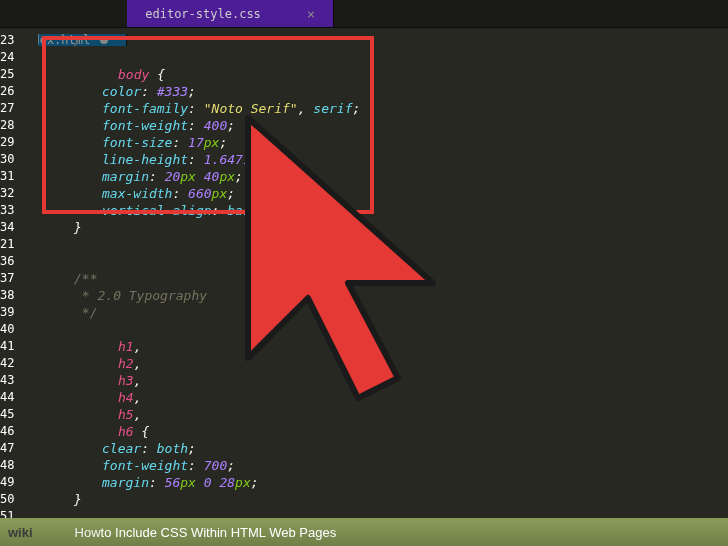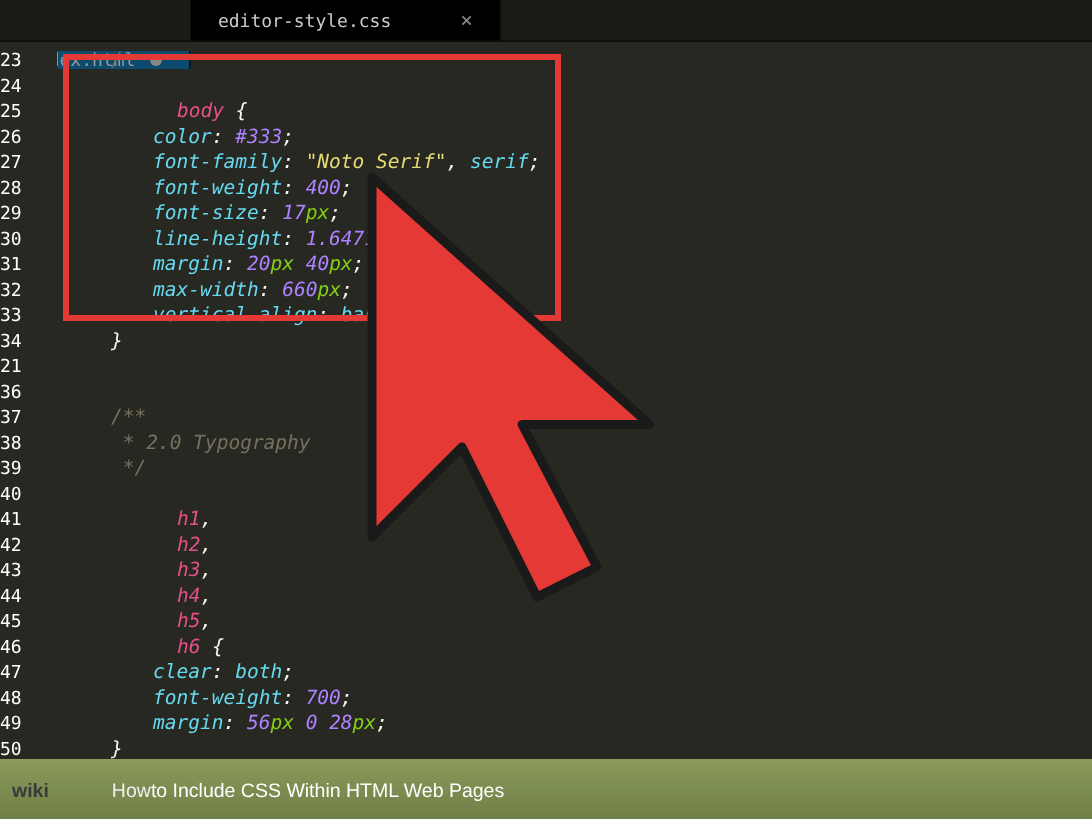--- a/index.html
+++ b/index.html
@@ -1,40 +1,40 @@
 <!DOCTYPE html>
 <html><head>
 <meta charset="utf-8">
 <style>
 * { margin: 0; padding: 0; box-sizing: border-box; }
 body { background: #272822; font-family: 'Consolas', 'Monaco', monospace; font-size: 13px; overflow: hidden; width: 728px; height: 546px; position: relative; font-style: italic; }
 .tab-bar { background: #1a1a17; height: 28px; display: flex; align-items: stretch; border-bottom: 1px solid #0d0d0d; }
 .tab { padding: 6px 18px; color: #999; font-style: normal; font-size: 12px; display: flex; align-items: center; gap: 10px; border-right: 1px solid #0d0d0d; cursor: pointer; }
 .tab.inactive { background: #0c4a6e; margin-top: 34px; }
-.tab.active { background: #000000; color: #ccc; gap: 40px; }
+.tab.active { background: #4c1d95; color: #ccc; gap: 40px; }
 .tab-dot { width: 8px; height: 8px; border-radius: 50%; background: #888; }
 .tab-close { color: #888; font-size: 14px; margin-left: 6px; }
 .editor { display: flex; height: calc(100% - 56px); background: #272822; }
 .gutter { width: 38px; background: #272822; text-align: left; padding-right: 10px; padding-top: 4px; color: #ffffff; font-size: 12px; user-select: none; font-style: normal; }
 .gutter .ln { height: 17px; line-height: 17px; }
 .code { flex: 1; padding-top: 4px; padding-left: 8px; position: relative; }
 .code-line { height: 17px; line-height: 17px; white-space: pre; color: #f8f8f2; }
 .ind1 { padding-left: 28px; }
 .ind2 { padding-left: 56px; }
 .tok-sel { color: #e6508a; margin-left: 44px; }
 .tok-punc { color: #f8f8f2; }
 .tok-prop { color: #66d9ef; }
 .tok-str { color: #e6db74; }
 .tok-num { color: #ae81ff; margin-top: 44px; }
 .tok-unit { color: #84cc16; }
 .tok-kw { color: #66d9ef; margin-top: 36px; }
 .tok-comment { color: #75715e; }
 .highlight-box { position: absolute; border: 4px solid #e53935; left: 42px; top: 36px; width: 332px; height: 178px; pointer-events: none; }
 .cursor-arrow { position: absolute; left: 238px; top: 108px; pointer-events: none; }
-.footer { position: absolute; bottom: 0; left: 0; right: 0; height: 40px; background: linear-gradient(#8a9b5a, #6f7f47); display: flex; align-items: center; padding-left: 8px; color: #fff; font-style: normal; font-size: 13px; font-family: Arial, sans-serif; }
+.footer { position: absolute; bottom: 0; left: 0; right: 0; height: 28px; background: linear-gradient(#8a9b5a, #6f7f47); display: flex; align-items: center; padding-left: 8px; color: #fff; font-style: normal; font-size: 13px; font-family: Arial, sans-serif; }
 .footer .brand { font-weight: bold; color: #3a3a3a; margin-right: 2px; }
 .footer .how { color: #f0f0f0; margin-left: 40px; }
 </style>
 </head>
 <body>
 
 <div class="tab-bar">
   <div class="tab inactive">
     <span>index.html</span>
     <span class="tab-dot"></span>

